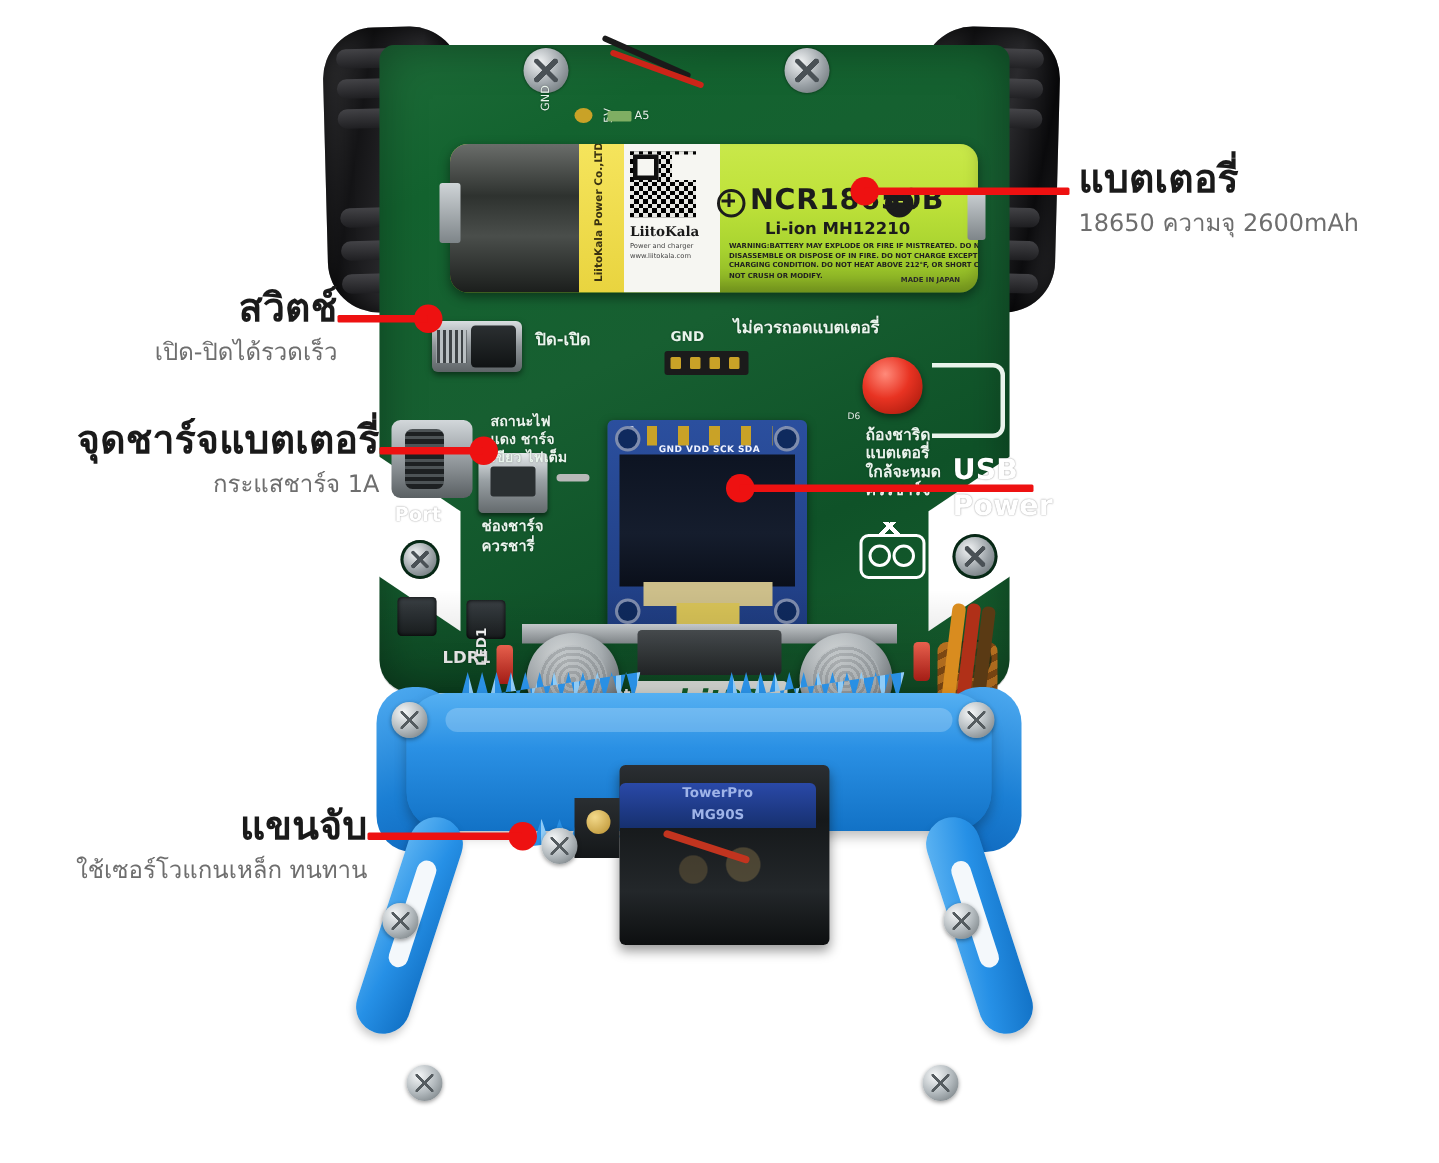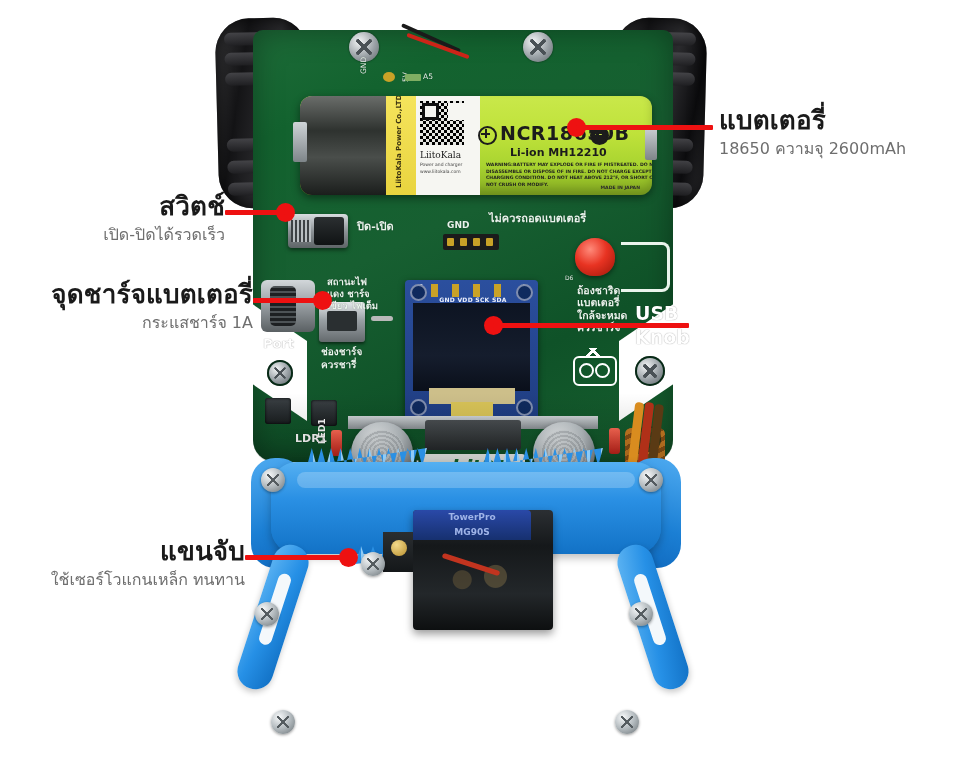--- a/index.html
+++ b/index.html
@@ -88,21 +88,21 @@
   .bat-ylabel span{display:block;transform:rotate(-90deg);transform-origin:left top;
     position:absolute;left:9px;top:92px;white-space:nowrap;font-size:7px;color:#3a3210;font-weight:700;}
   .bat-white{position:absolute;left:116px;top:0;width:64px;height:99px;background:#f6f6f2;}
   .qr{position:absolute;left:4px;top:5px;width:44px;height:44px;
     background:
       repeating-linear-gradient(90deg,#101010 0 3px,#f6f6f2 3px 6px),
       repeating-linear-gradient(0deg,#101010 0 3px,#f6f6f2 3px 6px);
     background-blend-mode:difference;}
   .qr:after{content:"";position:absolute;left:2px;top:2px;width:11px;height:11px;
     border:3px solid #101010;background:#f6f6f2;box-shadow:26px 0 0 -0px #f6f6f2,26px 0 0 0 transparent;}
-  .bat-brand{position:absolute;left:4px;top:54px;font-size:9px;font-weight:400;color:#1a1a1a;
+  .bat-brand{position:absolute;left:4px;top:54px;font-size:9px;font-weight:700;color:#1a1a1a;
     font-family:"DejaVu Serif",serif;}
   .bat-brandsub{position:absolute;left:4px;top:66px;font-size:4.5px;color:#444;line-height:1.5;width:58px;}
   .bat-model{position:absolute;left:200px;top:26px;font-size:19px;font-weight:700;color:#1c1c1c;
     letter-spacing:.5px;}
   .bat-liion{position:absolute;left:210px;top:50px;font-size:11px;font-weight:700;color:#1c1c1c;}
   .bat-warn{position:absolute;left:186px;top:66px;width:200px;font-size:4.6px;line-height:1.45;
     font-weight:700;color:#1f1f1f;}
   .bat-made{position:absolute;right:12px;bottom:5px;font-size:4.6px;color:#2a2a2a;font-weight:700;}
   .term{position:absolute;top:30px;width:15px;height:15px;border-radius:50%;
     border:2px solid #1c1c1c;}
@@ -215,21 +215,21 @@
   .arm.r{left:420px;top:532px;transform:rotate(-18deg);}
   .hipL{position:absolute;left:36px;top:448px;width:52px;height:110px;border-radius:24px;
     background:linear-gradient(160deg,#4fabf1,#1b7fd4 60%,#0f68bd);}
   .hipR{position:absolute;left:414px;top:448px;width:52px;height:110px;border-radius:24px;
     background:linear-gradient(200deg,#4fabf1,#1b7fd4 60%,#0f68bd);}
 
   
   .servo{position:absolute;left:198px;top:500px;width:140px;height:120px;border-radius:4px;
     background:linear-gradient(180deg,#2b2f33 0%,#15181a 30%,#23272a 70%,#0d0f10 100%);
     box-shadow:0 4px 8px rgba(0,0,0,.4);}
-  .servo .cap{position:absolute;left:0;top:0;width:118px;height:30px;border-radius:4px 4px 0 0;
+  .servo .cap{position:absolute;left:0;top:12px;width:131px;height:30px;border-radius:4px 4px 0 0;
     background:linear-gradient(180deg,#2a49a8,#16306f);}
   .servo .cap span{display:block;text-align:center;font-size:9px;color:#9fb4e8;line-height:15px;font-weight:700;}
   .servo .horn{position:absolute;left:-30px;top:22px;width:30px;height:40px;
     background:linear-gradient(180deg,#2a2e31,#141719);}
   .servo .gold{position:absolute;left:-22px;top:30px;width:16px;height:16px;border-radius:50%;
     background:radial-gradient(circle at 35% 30%,#f3d98a,#b9902f);}
   .servo .inner{position:absolute;left:18px;top:40px;width:104px;height:66px;opacity:.5;
     background:radial-gradient(circle at 30% 45%,#6a5a3a 0 9px,transparent 10px),
                radial-gradient(circle at 62% 40%,#7b6a44 0 11px,transparent 12px);}
   .servo .armwire{position:absolute;left:28px;top:52px;width:60px;height:5px;border-radius:3px;
@@ -334,21 +334,21 @@
       <div class="pad" style="left:118px;top:286px;width:22px;height:5px;background:#b9b9b9;border-radius:3px"></div>
       <div class="mounthole" style="left:14px;top:330px;width:26px;height:26px"></div>
       <div class="screw" style="left:16px;top:332px;width:22px;height:22px"></div>
 
       <div class="led-red"></div>
       <div class="silk sm" style="left:312px;top:244px;font-size:6px">D6</div>
       <div class="silk" style="left:324px;top:254px;white-space:pre;font-size:10.5px;line-height:1.18">ถ้องชาริด
 แบตเตอรี่
 ใกล้จะหมด
 ควรชาร์จ</div>
-      <div class="silk white" style="left:382px;top:272px;font-size:19px;font-weight:700;white-space:pre-line">USB Knob</div>
+      <div class="silk white" style="left:382px;top:272px;font-size:19px;font-weight:700;white-space:pre-line">USB Power</div>
       <div style="position:absolute;left:368px;top:212px;width:46px;height:44px;border:3px solid #eaf4ec;border-left:none;border-radius:0 8px 8px 0"></div>
 
       <div class="oled">
         <div class="idx" style="left:14px">1</div>
         <div class="idx" style="right:12px">4</div>
         <div class="pins"></div>
         <div class="pinlbl">GND VDD SCK SDA</div>
         <div class="hole" style="left:5px;top:4px"></div>
         <div class="hole" style="right:5px;top:4px"></div>
         <div class="hole" style="left:5px;bottom:4px"></div>

